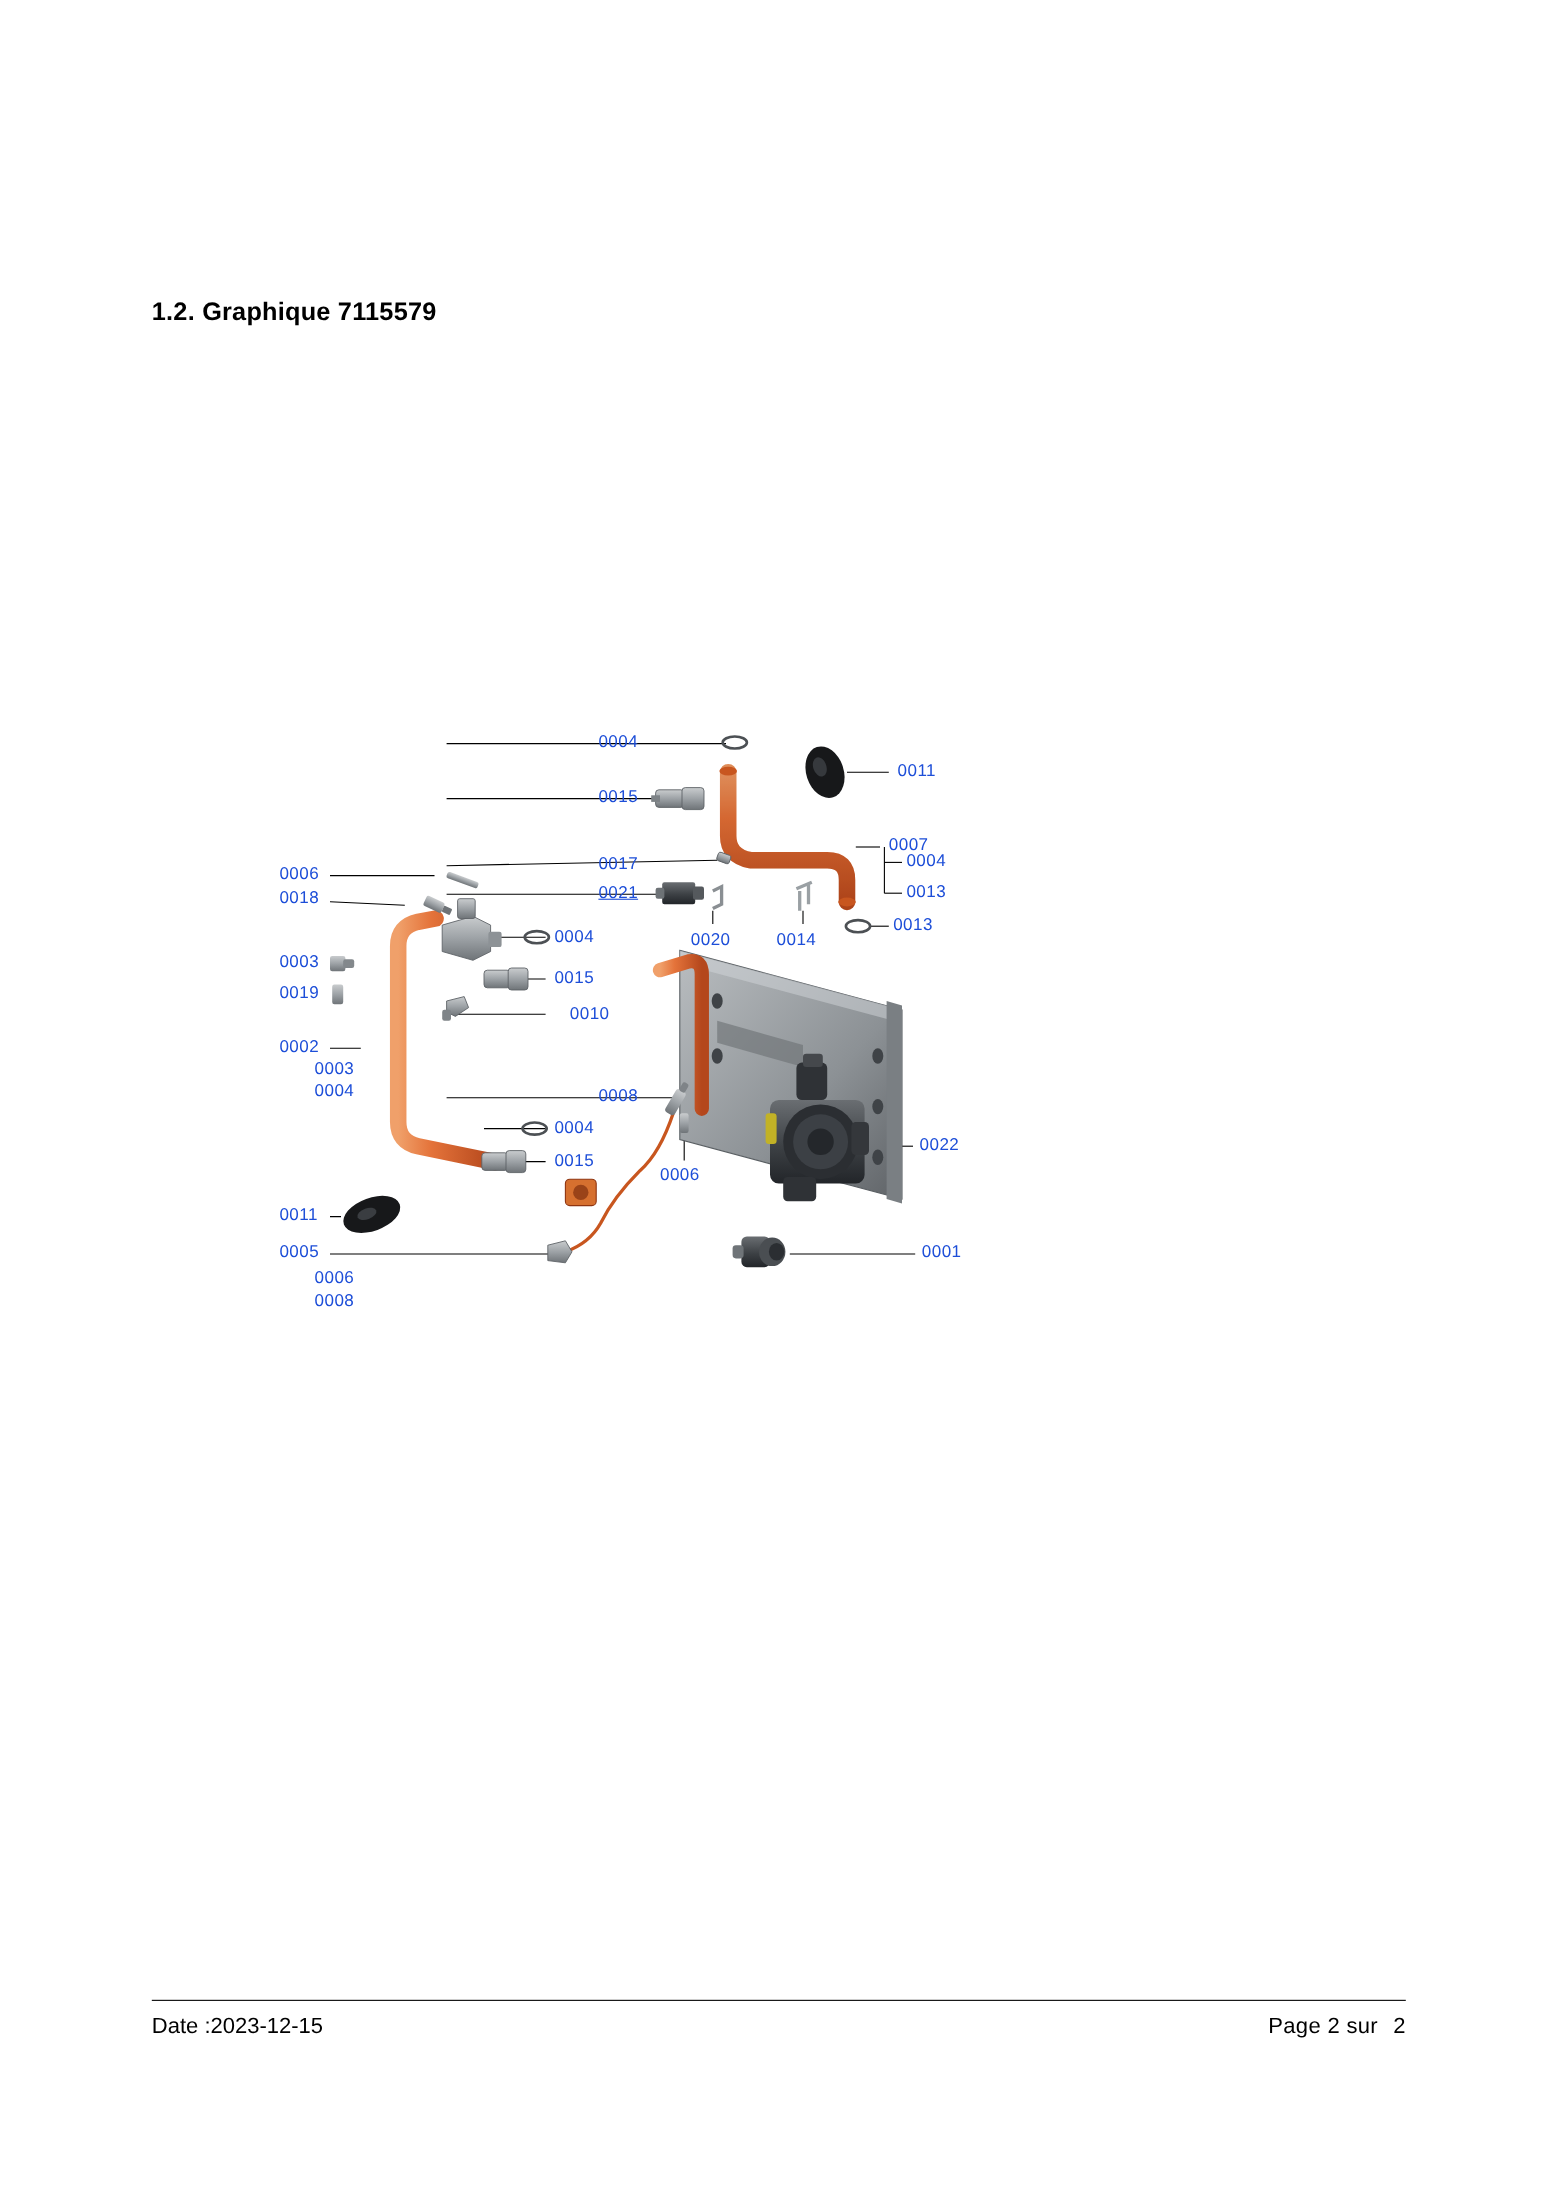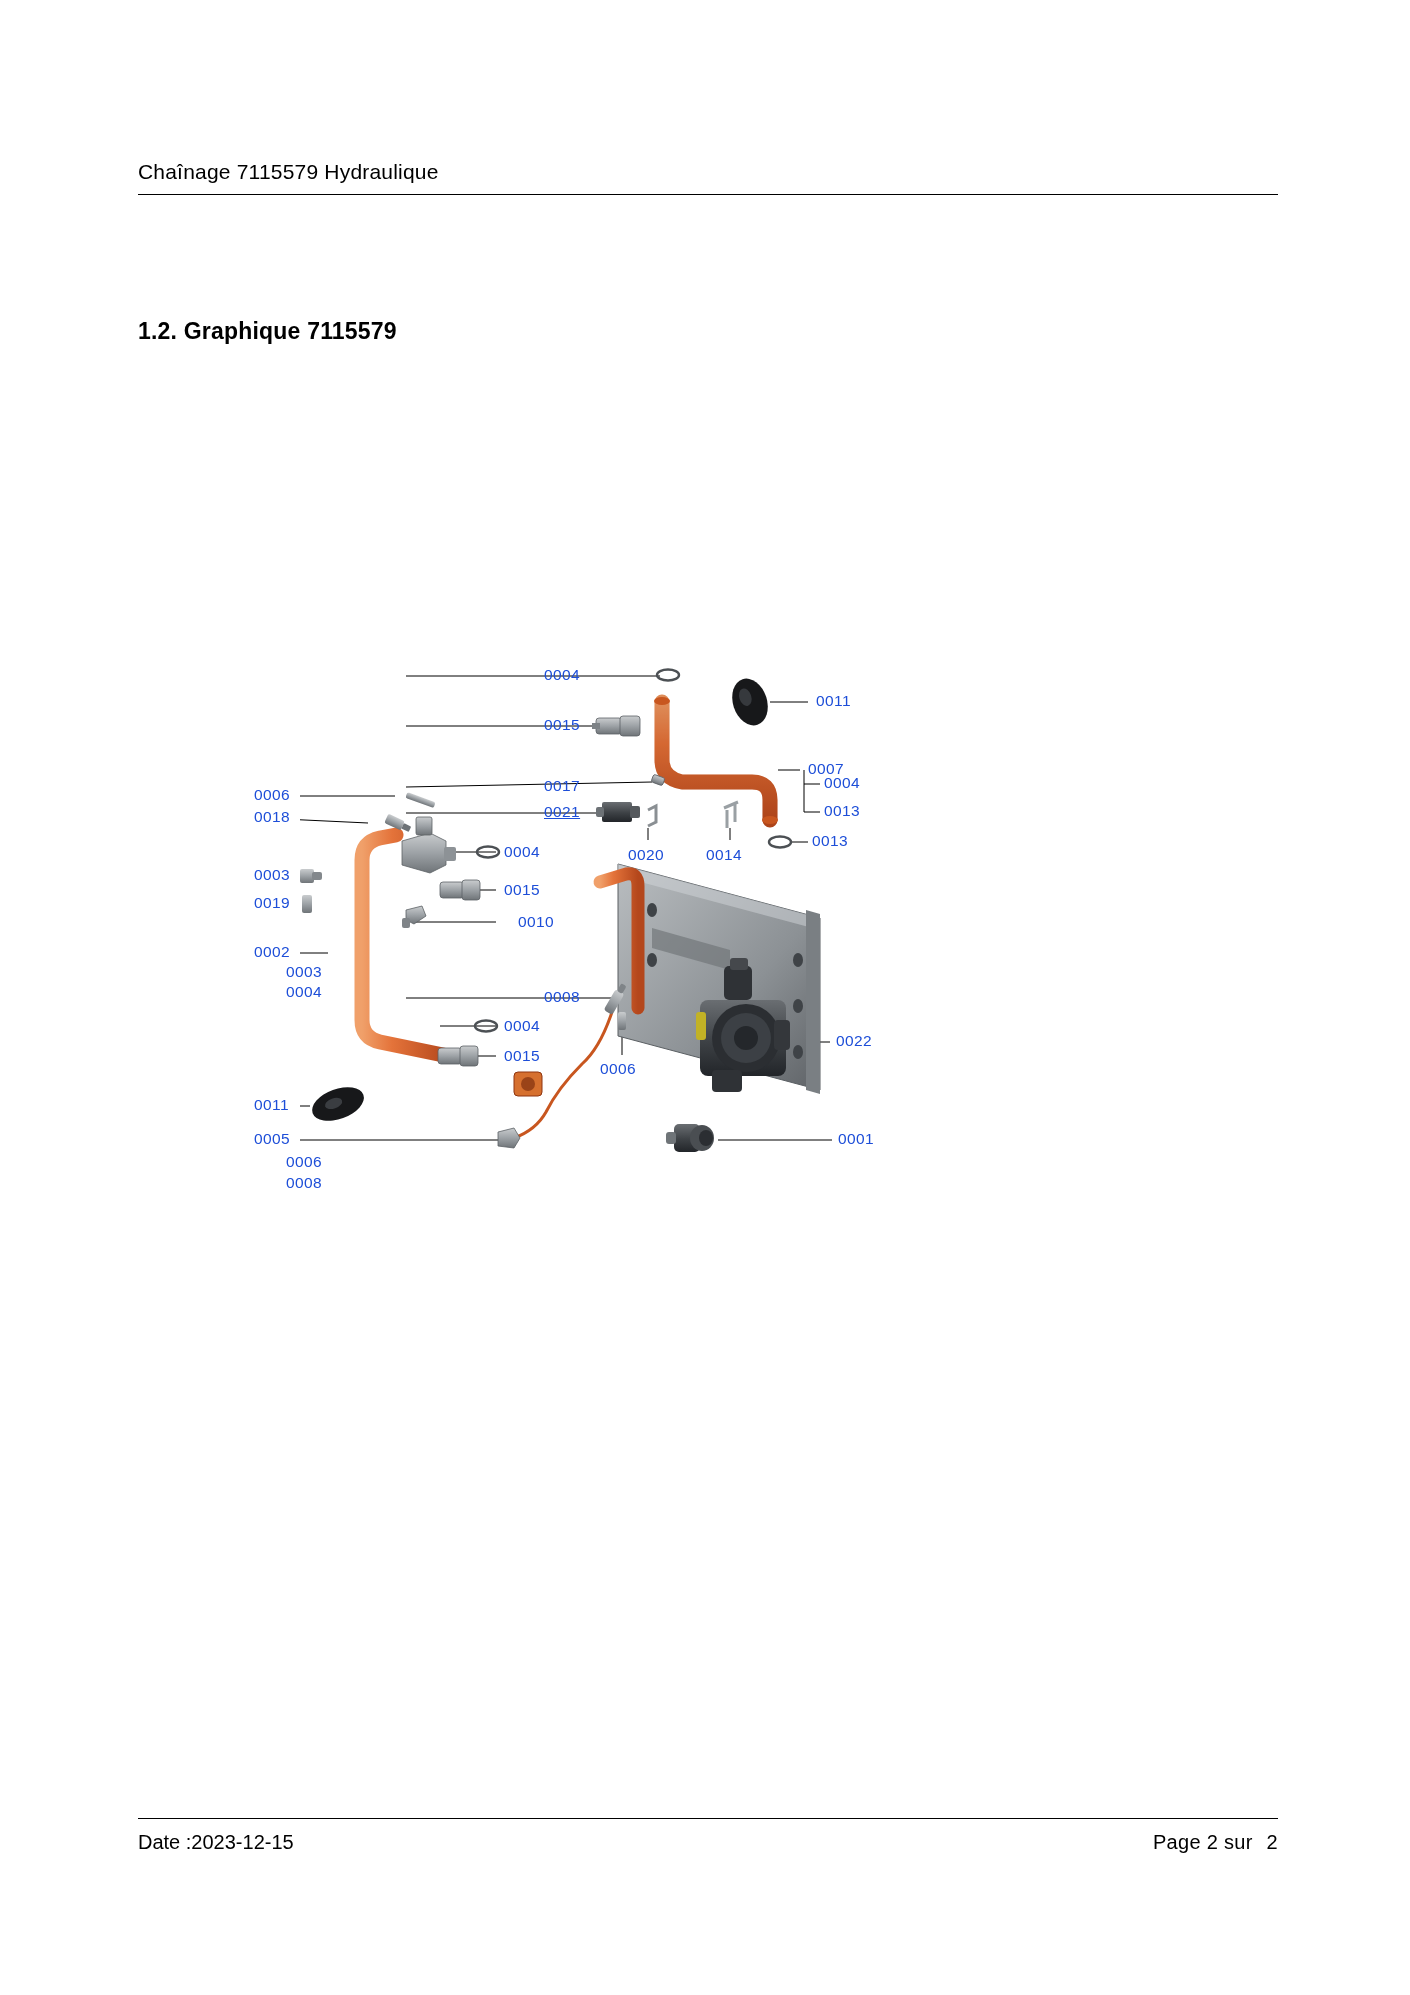--- a/index.html
+++ b/index.html
@@ -40,21 +40,20 @@
   }
 
   
   .section-title {
     position: absolute;
     left: 138px;
     top: 270px;
     font-size: 23px;
     font-weight: bold;
     letter-spacing: 0.2px;
-    margin-top: 48px;
   }
 
   
   .figure {
     position: absolute;
     left: 300px;
     top: 660px;
     width: 820px;
     height: 560px;
   }
@@ -97,24 +96,20 @@
   }
   .doc-footer .page-no .num {
     margin-left: 8px;
   }
 </style>
 </head>
 <body>
 
 <div class="page">
 
-  <div class="doc-header">
-    <div class="header-text">Chaînage 7115579 Hydraulique</div>
-    <div class="rule"></div>
-  </div>
 
   <div class="section-title">1.2. Graphique 7115579</div>
 
   <div class="figure">
 
     <svg class="fig-layer" viewBox="0 0 820 560" width="820" height="560">
       <defs>
         <linearGradient id="pipeOrange" x1="0" y1="0" x2="0" y2="1">
           <stop offset="0%" stop-color="#f0a06a"></stop>
           <stop offset="35%" stop-color="#e4733a"></stop>

